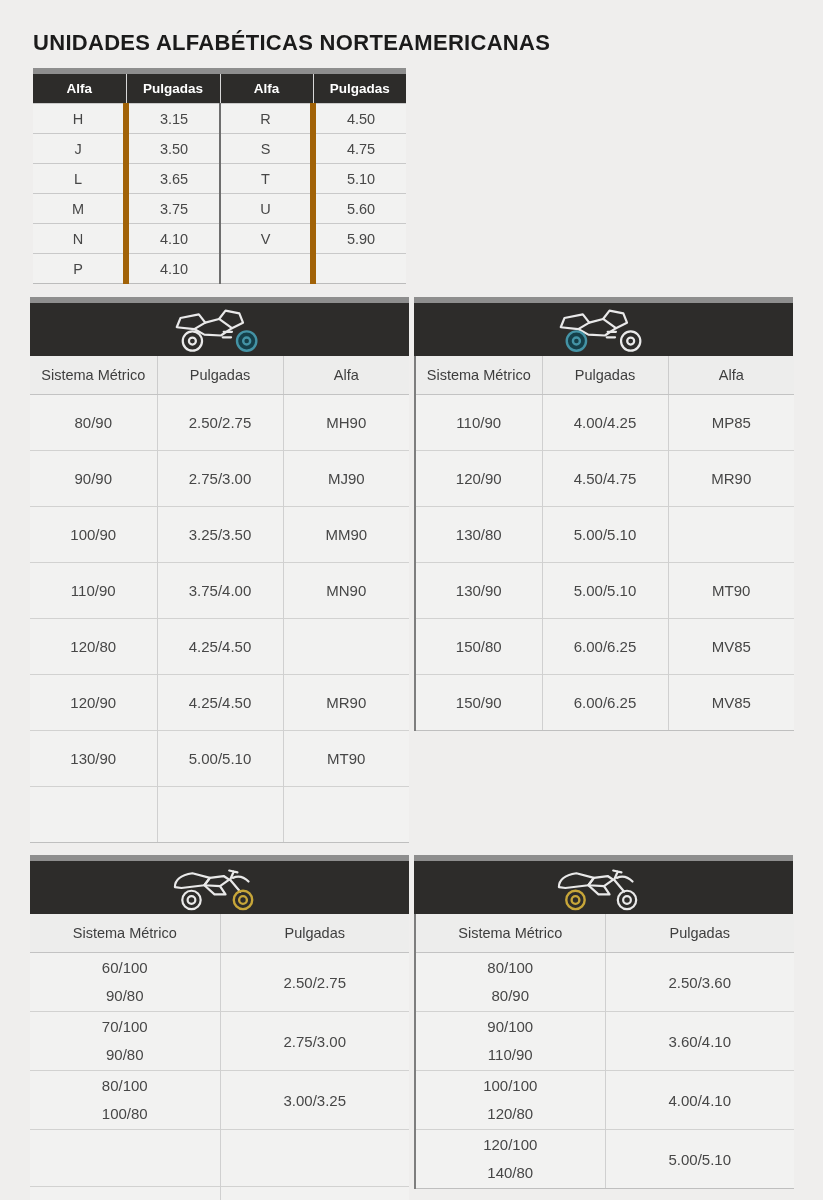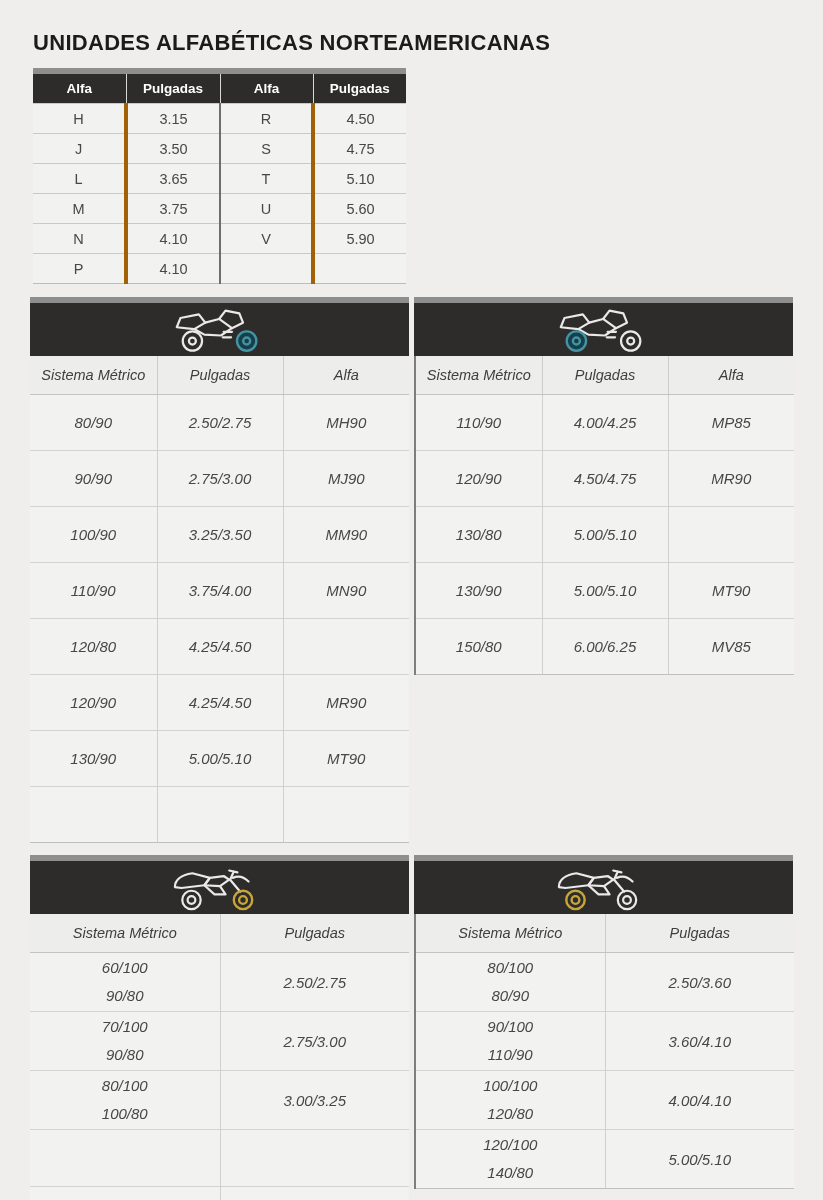--- a/index.html
+++ b/index.html
@@ -31,31 +31,31 @@
   .alpha-table{width:373px;}
   .alpha-table th{
     background:#2d2c2a;color:#fff;font-weight:bold;font-size:13.5px;
     height:27px;border-left:1px solid #d8d8d8;
   }
   .alpha-table th:first-child{border-left:none;}
   .alpha-table td{
     height:27px;text-align:center;font-size:14.5px;color:#474747;
     background:#f2f2f1;
     border-top:1px solid #c9c9c9;
-    border-left:4px solid #a16207;
+    border-left:6px solid #a16207;
   }
   .alpha-table td:first-child{border-left:none;}
   .alpha-table td.dark-div, .alpha-table th.dark-div{border-left:2px solid #6e6e6e;}
   .alpha-table th.dark-div{border-left:1px solid #d8d8d8;}
   .alpha-table tr:last-child td{border-bottom:1px solid #bcbcbc;}
 
   
   .pair{display:flex;gap:5px;margin-top:13px;}
   .half{width:379px;}
-  .data-table{width:379px;font-style:italic;}
+  .data-table{width:379px;}
   .half.right-side .data-table{border-left:2px solid #7e7e7e;}
   .data-table td.subhead{
     height:36px;background:#ededec;text-align:center;
     font-size:14.5px;color:#3e3e3e;
     border-bottom:1px solid #c3c3c3;border-left:1px solid #cccccc;
   }
   .data-table td.subhead:first-child{border-left:none;}
   .half.right-side .data-table td.subhead:first-child{border-left:none;}
   .data-table td.cell{
     text-align:center;font-size:15px;color:#474747;background:#f2f2f1;
@@ -261,20 +261,25 @@
           <tr>
             <td class="cell">130/90</td>
             <td class="cell">5.00/5.10</td>
             <td class="cell">MT90</td>
           </tr>
           <tr>
             <td class="cell">150/80</td>
             <td class="cell">6.00/6.25</td>
             <td class="cell">MV85</td>
           </tr>
+          <tr>
+            <td class="cell">150/90</td>
+            <td class="cell">6.00/6.25</td>
+            <td class="cell">MV85</td>
+          </tr>
         </tbody>
           </table>
       </div>
     </div>
 
     <div class="pair offroad" style="margin-top:12px;">
 
       <div class="half">
         <div class="strip"></div>
         <div class="banner">

